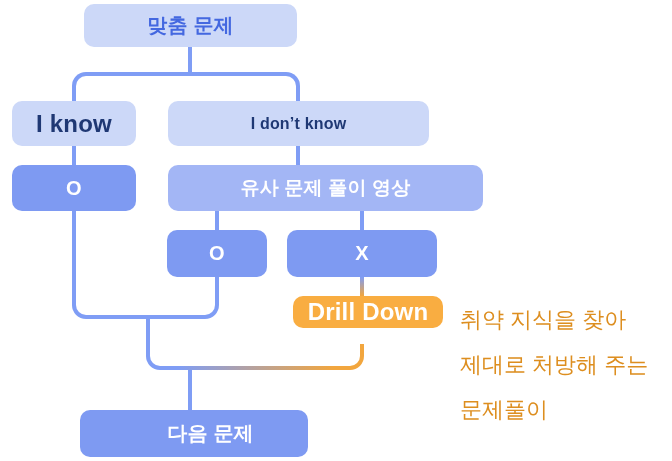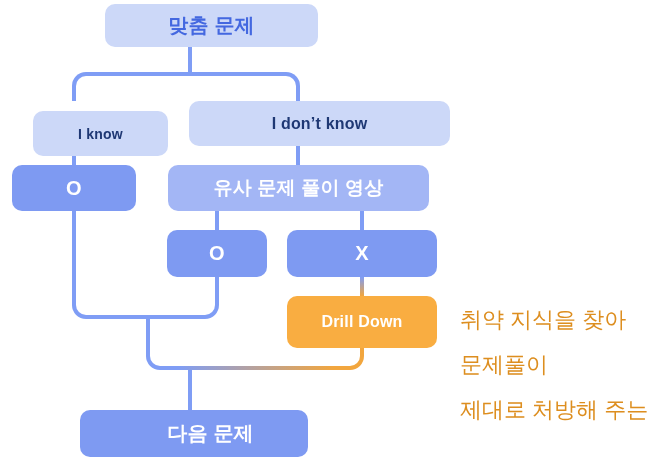--- a/index.html
+++ b/index.html
@@ -11,21 +11,21 @@
     overflow:hidden;
   }
   .node{
     position:absolute;
     display:flex;align-items:center;justify-content:center;
     border-radius:10px;
     font-weight:bold;
     letter-spacing:.2px;
     box-sizing:border-box;
   }
-  .light{background:#ccd8f8;margin-left:21px;}
+  .light{background:#ccd8f8;}
   .soft{background:#a3b6f5;color:#ffffff;}
   .mid{background:#7e9af2;color:#ffffff;}
   .orangebox{background:#f9ad41;color:#ffffff;}
   .blue-text{color:#4468e0;}
   .navy-text{color:#1f3874;}
   .line{position:absolute;background:#7f9df5;}
   .elbow{position:absolute;box-sizing:border-box;background:transparent;}
   .bracket{
     border-top:4px solid #7f9df5;
     border-left:4px solid #7f9df5;
@@ -80,35 +80,35 @@
   <div class="elbow corner-br" style="left:150px;top:277px;width:69px;height:42px;"></div>
 
   <div class="elbow corner-bl" style="left:146px;top:319px;width:32px;height:51px;"></div>
   <div class="grad-h" style="left:178px;top:366px;width:156px;"></div>
   <div class="elbow corner-br-orange" style="left:334px;top:344px;width:30px;height:26px;"></div>
 
   <div class="line" style="left:188px;top:370px;width:4px;height:40px;"></div>
 
   <div class="node light blue-text" style="left:84px;top:4px;width:213px;height:43px;font-size:20px;">맞춤 문제</div>
 
-  <div class="node light navy-text" style="left:12px;top:111px;width:135px;height:45px;font-size:14px;">I know</div>
+  <div class="node light navy-text" style="left:12px;top:101px;width:124px;height:45px;font-size:24px;">I know</div>
 
   <div class="node light navy-text" style="left:168px;top:101px;width:261px;height:45px;font-size:16px;">I don’t know</div>
 
   <div class="node mid" style="left:12px;top:165px;width:124px;height:46px;font-size:20px;">O</div>
 
-  <div class="node soft" style="left:168px;top:165px;width:261px;height:46px;font-size:19px;">유사 문제 풀이 영상</div>
+  <div class="node soft" style="left:168px;top:165px;width:315px;height:46px;font-size:19px;">유사 문제 풀이 영상</div>
 
   <div class="node mid" style="left:167px;top:230px;width:100px;height:47px;font-size:20px;">O</div>
 
   <div class="node mid" style="left:287px;top:230px;width:150px;height:47px;font-size:20px;">X</div>
 
-  <div class="node orangebox" style="left:287px;top:296px;width:150px;height:52px;font-size:16px;">Drill Down</div>
+  <div class="node orangebox" style="left:293px;top:296px;width:150px;height:32px;font-size:24px;">Drill Down</div>
 
   <div class="node mid" style="left:80px;top:410px;width:228px;height:47px;font-size:20px;padding-left:33px;">다음 문제</div>
 
   <div class="annotation">
     <div>취약 지식을 찾아</div>
+    <div>제대로 처방해 주는</div>
     <div>문제풀이</div>
-    <div>제대로 처방해 주는</div>
   </div>
 
 </div>
 
 </body></html>

